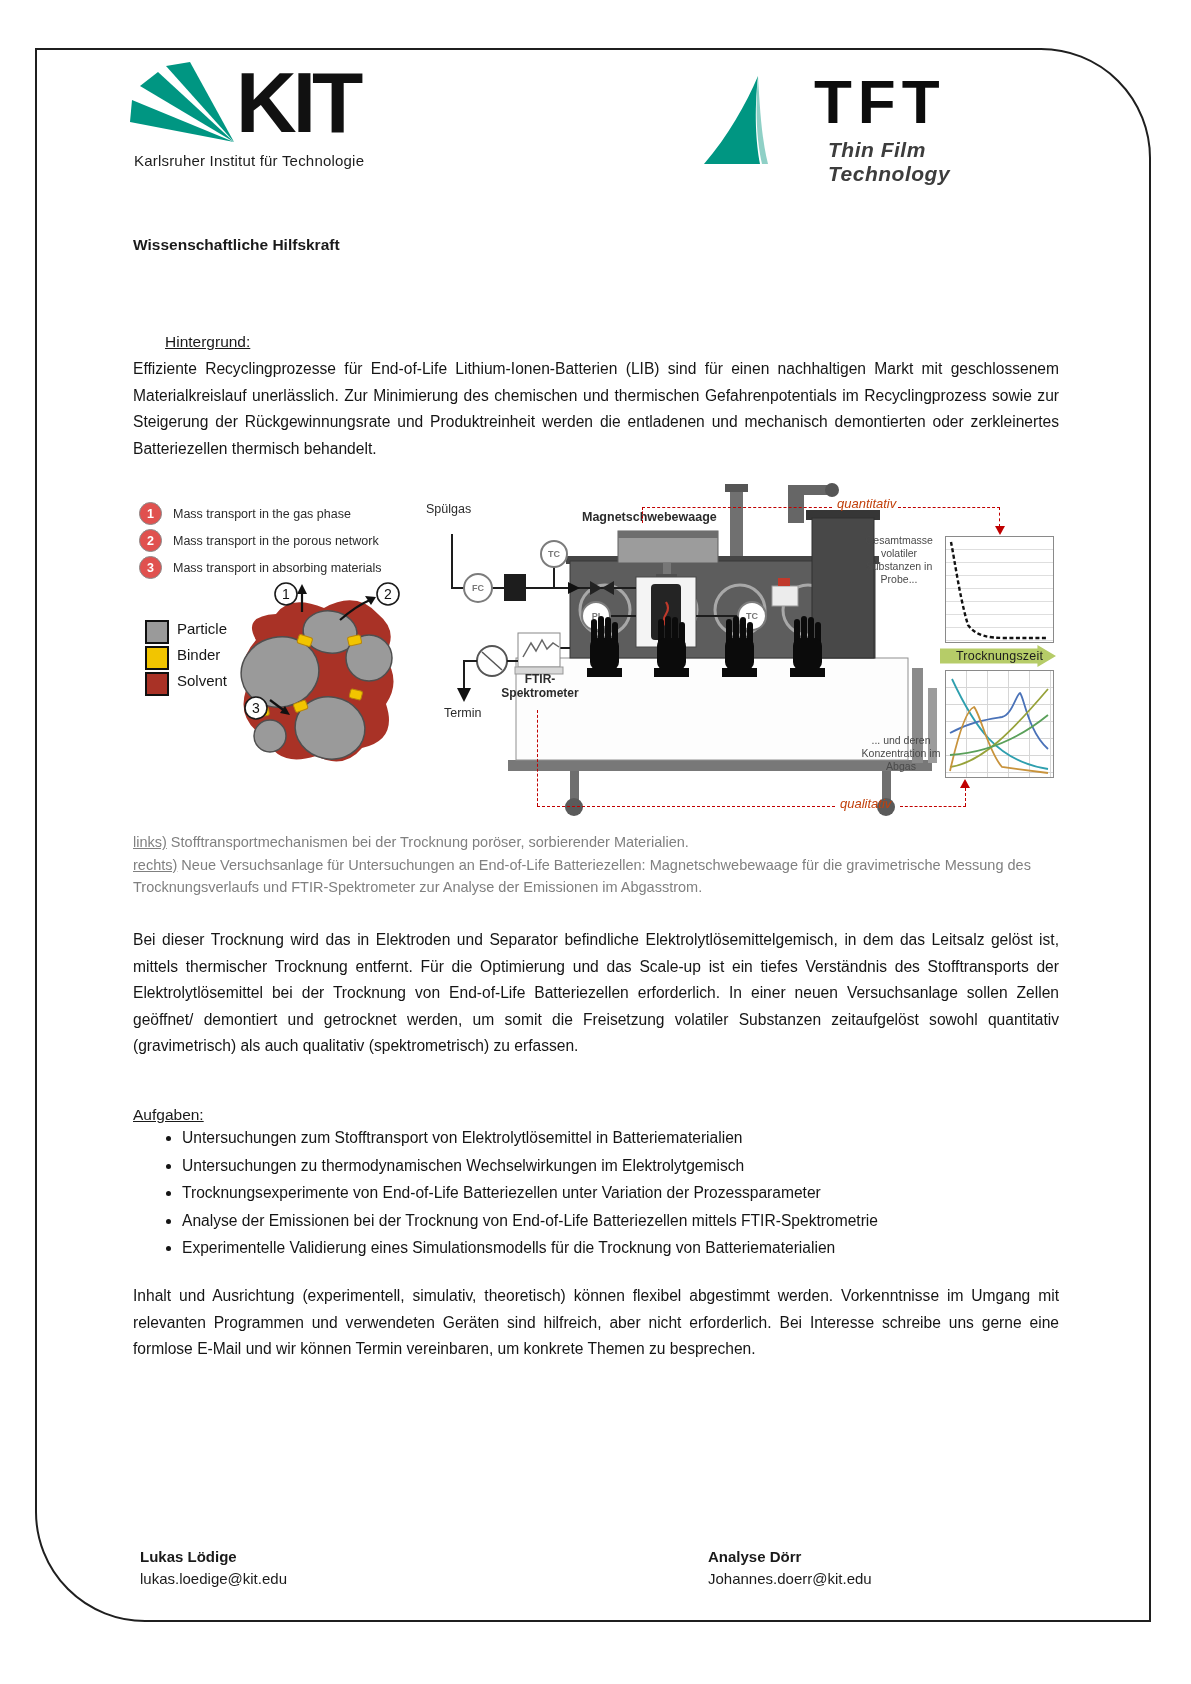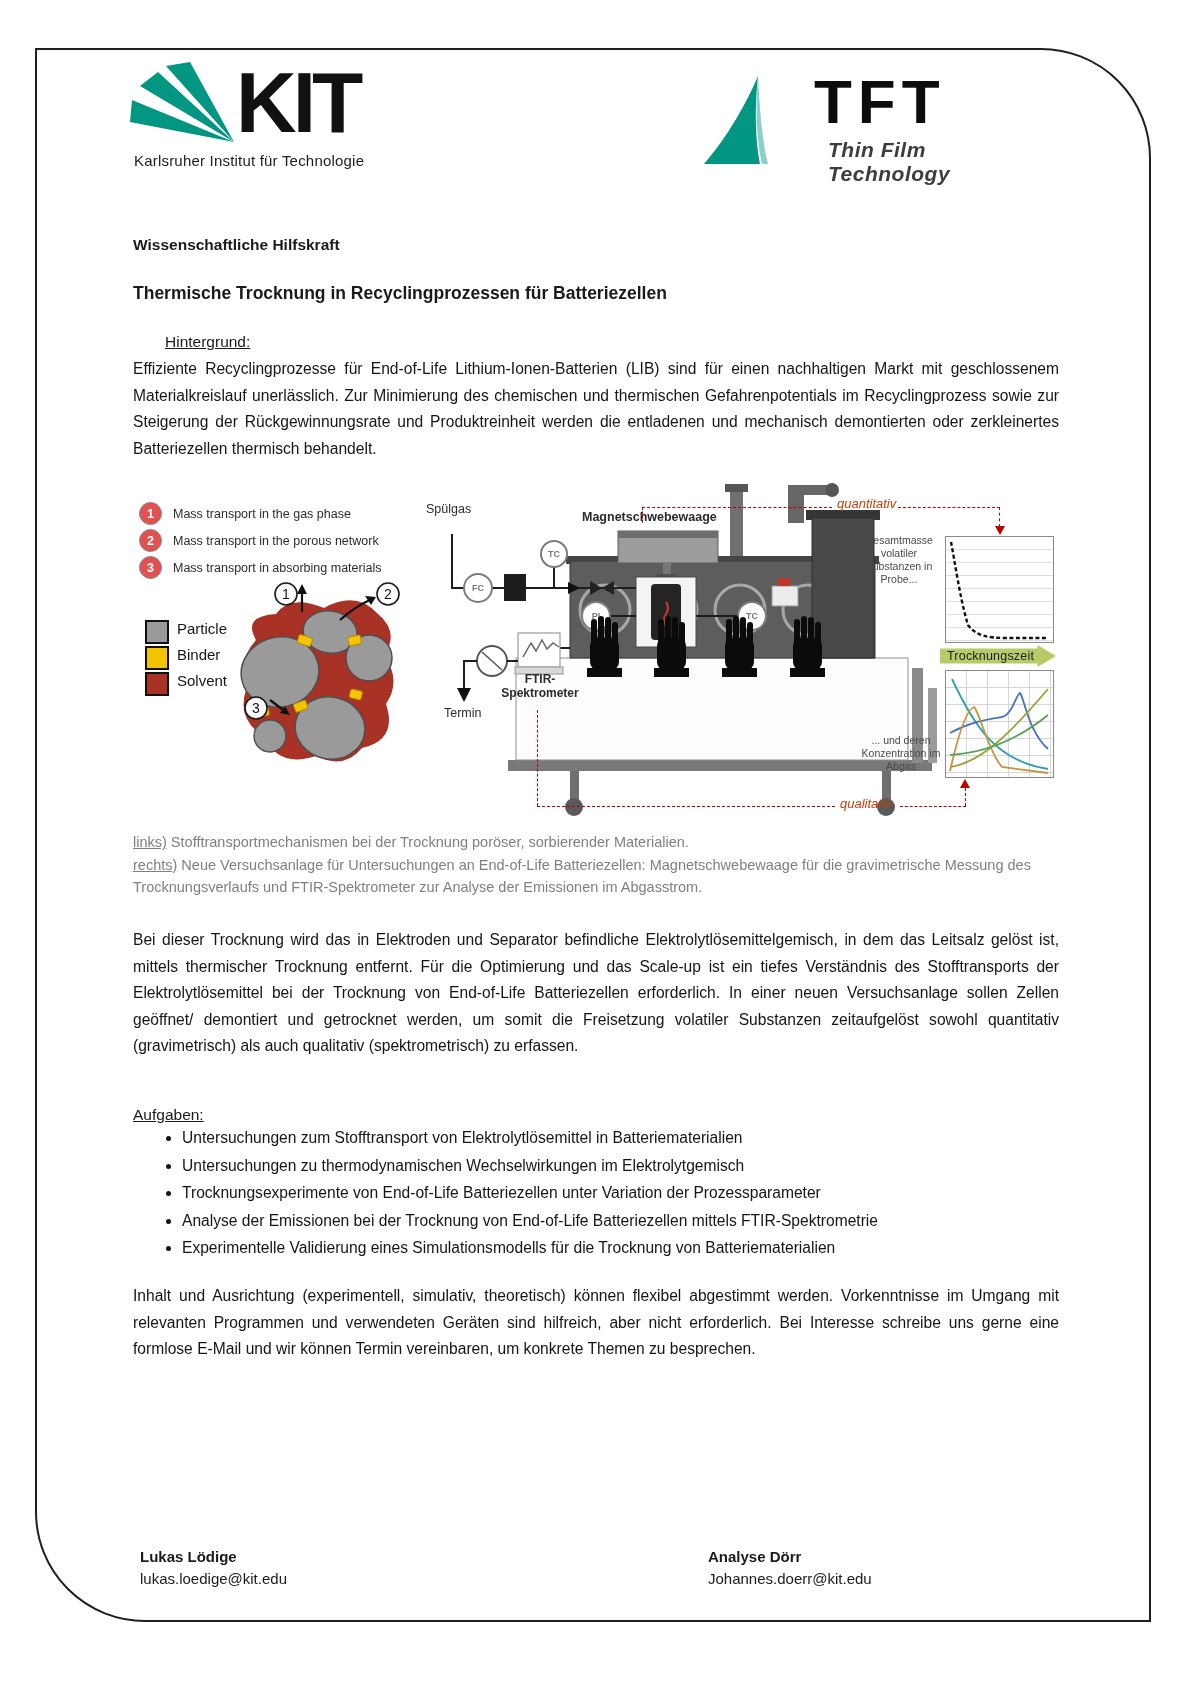--- a/index.html
+++ b/index.html
@@ -67,21 +67,21 @@
   .chart1 { top:78px; height:105px;
             background-image:repeating-linear-gradient(to bottom, transparent 0 12px, #dedede 12px 13px); }
   .chart2 { top:212px; height:106px;
             background-image:repeating-linear-gradient(to bottom, transparent 0 16px, #d6d6d6 16px 17px),
                              repeating-linear-gradient(to right, transparent 0 20px, #d6d6d6 20px 21px); }
   .chart svg { position:absolute; left:0; top:0; }
 
   .tz-arrow { position:absolute; left:520px; top:187px; width:116px; height:22px; background:#b6cc68;
               clip-path:polygon(0 16%, 84% 16%, 84% 0, 100% 50%, 84% 100%, 84% 84%, 0 84%);
               display:flex; align-items:center; }
-  .tz-arrow span { font-size:12.5px; color:#1c1c1c; padding-left:7px; letter-spacing:0.2px; }
+  .tz-arrow span { font-size:12.5px; color:#1c1c1c; padding-left:16px; letter-spacing:0.2px; }
 </style>
 </head>
 <body>
 
 <div class="page">
   <div class="abs frame"></div>
 
   <div class="abs kit-logo">
     <svg width="110" height="95" viewBox="0 0 110 95">
       <polygon points="106,82 38,6 62,2" fill="#009682"></polygon>
@@ -95,21 +95,20 @@
   <div class="abs tft-logo">
     <svg width="100" height="95" viewBox="0 0 100 95">
       <path d="M6,90 C30,62 48,30 60,2 C56,40 58,68 62,90 Z" fill="#009682"></path>
       <path d="M60,2 C62,38 64,66 70,90 L64,90 C59,68 57,40 60,2 Z" fill="#8fd0c6"></path>
     </svg>
     <div class="tft-word">TFT</div>
     <div class="tft-sub">Thin Film Technology</div>
   </div>
 
   <div class="abs kicker">Wissenschaftliche Hilfskraft</div>
-  <div class="abs title">Thermische Trocknung in Recyclingprozessen für Batteriezellen</div>
   <div class="abs bg-head h-und">Hintergrund:</div>
   <div class="abs para para1">Effiziente Recyclingprozesse für End-of-Life Lithium-Ionen-Batterien (LIB) sind für einen nachhaltigen Markt mit geschlossenem Materialkreislauf unerlässlich. Zur Minimierung des chemischen und thermischen Gefahrenpotentials im Recyclingprozess sowie zur Steigerung der Rückgewinnungsrate und Produktreinheit werden die entladenen und mechanisch demontierten oder zerkleinertes Batteriezellen thermisch behandelt.</div>
 
   <div class="abs figure">
 
     <div class="mech-row" style="top:44px">
       <div class="mech-badge">1</div>
       <div class="mech-label">Mass transport in the gas phase</div>
     </div>
     <div class="mech-row" style="top:71px">

